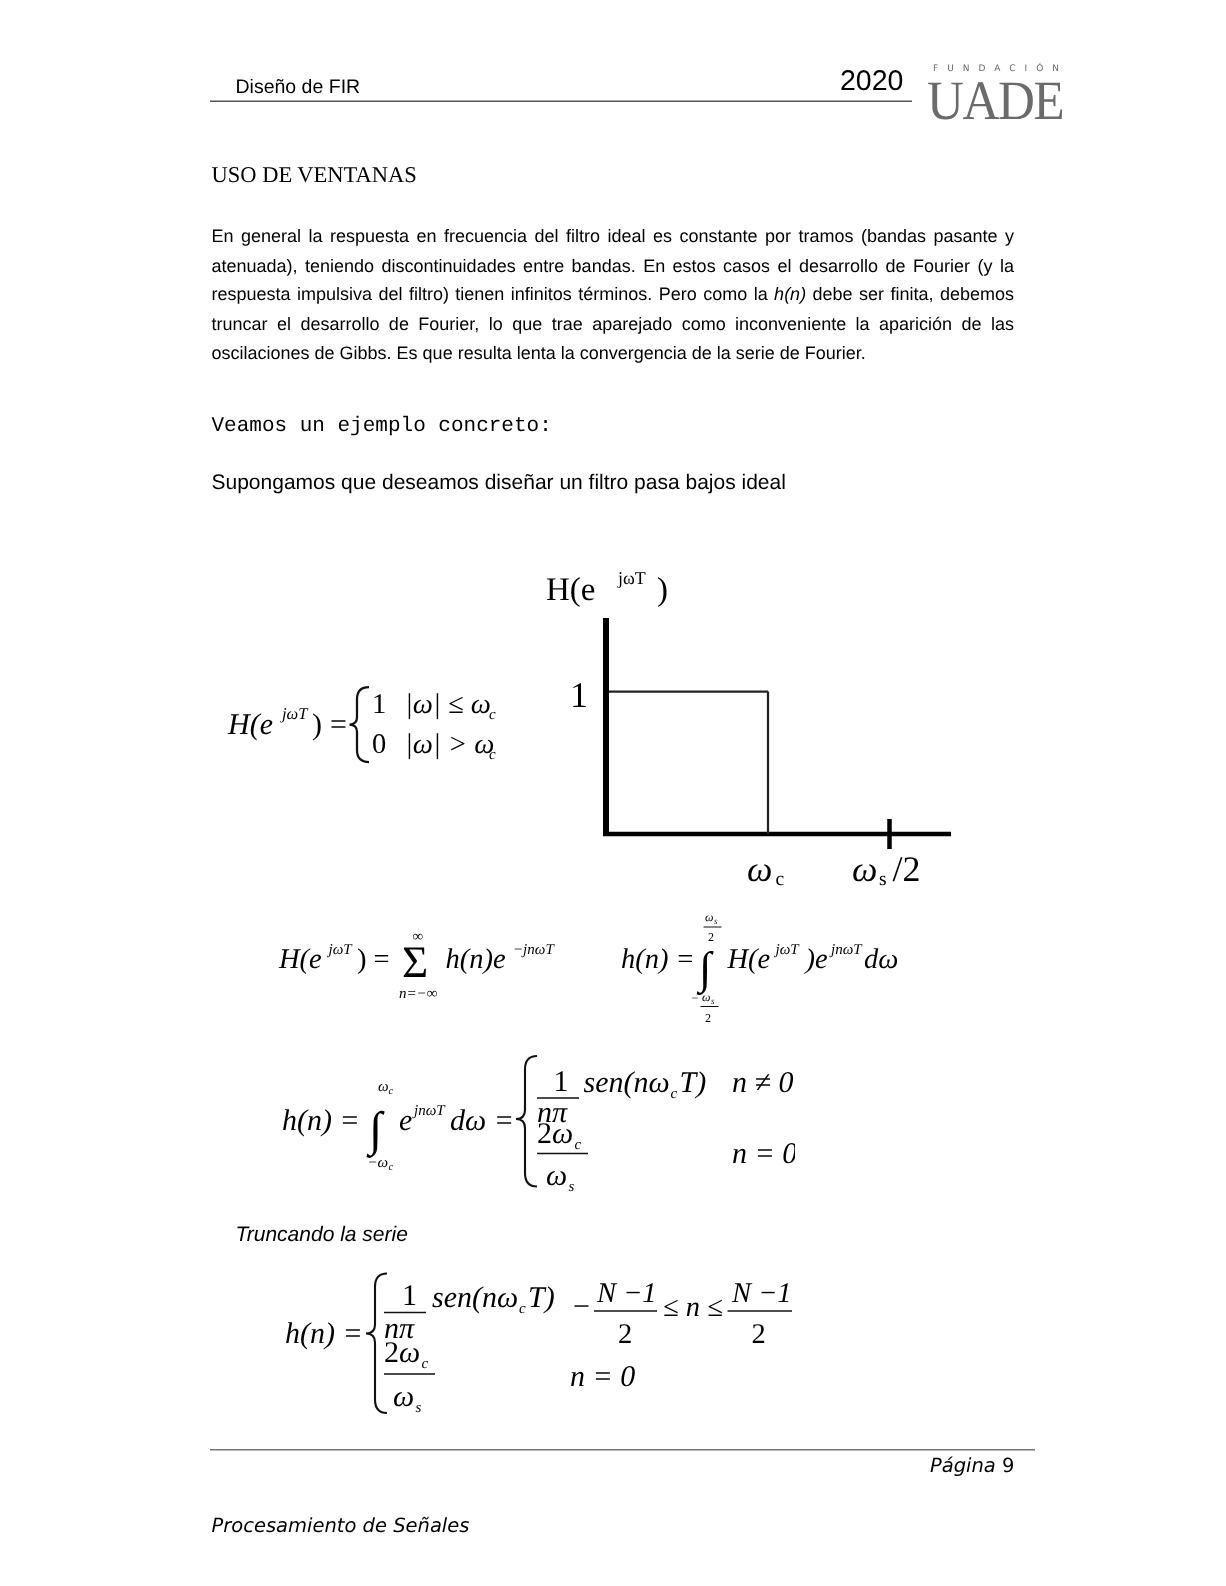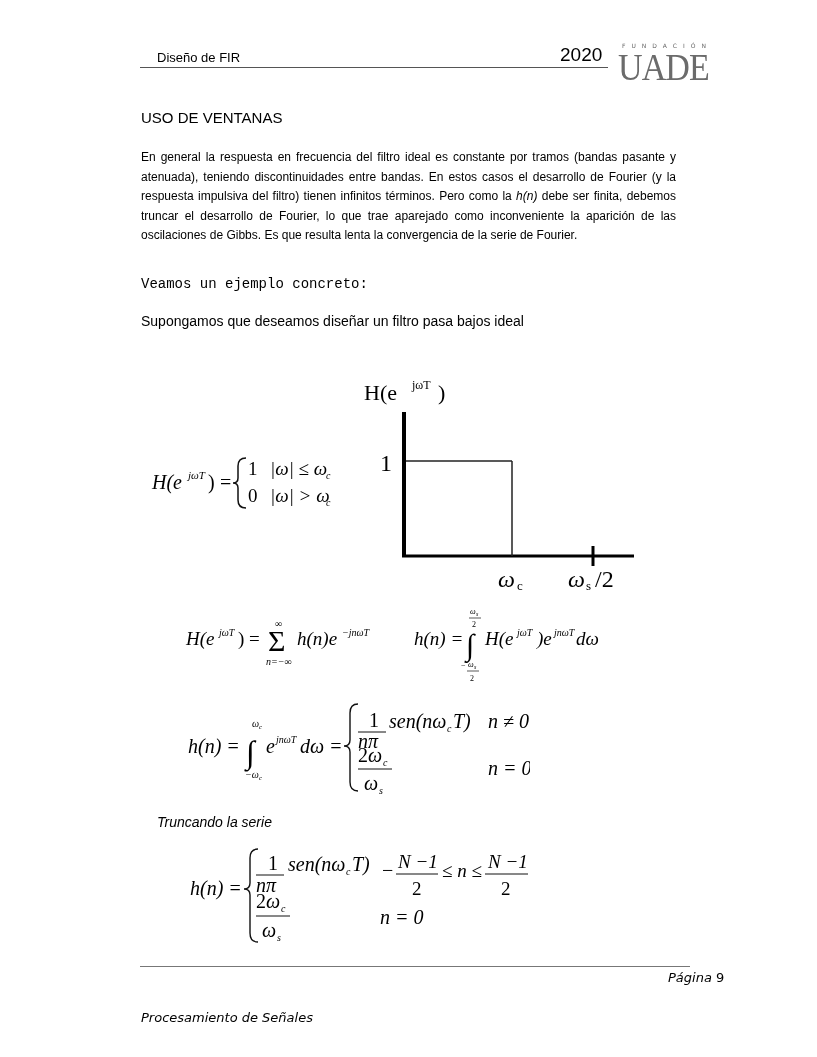--- a/index.html
+++ b/index.html
@@ -3,30 +3,30 @@
 <meta charset="utf-8">
 <style>
   html, body { margin:0; padding:0; background:#ffffff; }
   body { width:817px; height:1057px; position:relative; overflow:hidden; color:#000; font-family:"DejaVu Sans", sans-serif; }
   .abs { position:absolute; }
   .hdr-left { left:141px; top:50px; font-size:13px; font-family:Liberation Sans, sans-serif;margin-left:16px; }
   .hdr-year { left:560px; top:44px; font-size:19px; font-family:Liberation Sans, sans-serif; }
   .hdr-line { left:140px; top:67px; width:468px; height:1px; background:#555; }
   .logo-small { left:622px; top:42px; font-size:6px; letter-spacing:6px; color:#666; font-family:"DejaVu Sans", sans-serif; }
   .logo-big { left:618px; top:49px; font-size:37px; color:#6b6b6b; font-family:"Liberation Serif", serif; letter-spacing:-1px; transform:scaleX(0.92); transform-origin:left top; line-height:37px; }
-  .title { left:141px; top:109px; font-size:15px; font-family:Liberation Sans, sans-serif; }
+  .title { left:141px; top:109px; font-size:15px; font-family:Liberation Serif, serif; }
   .para { left:141px; top:148px; width:535px; font-size:12px; line-height:19.5px; text-align:justify; font-family:"Liberation Sans", sans-serif; }
   .para i { font-style:italic; }
   .line2 { left:141px; top:276px; font-size:14px; font-family:Liberation Mono, monospace; }
   .line3 { left:141px; top:313px; font-size:14px; font-family:Liberation Sans, sans-serif; }
   .line4 { left:157px; top:814px; font-size:14px; font-family:"Liberation Sans", sans-serif;font-style:italic; }
   .ftr-line { left:140px; top:966px; width:550px; height:1px; background:#777; }
   .ftr-left { left:141px; top:970px; font-size:13px; font-style:italic; font-family:"DejaVu Sans", sans-serif;margin-top:40px; }
   .ftr-right { left:620px; top:970px; font-size:13px; font-family:"DejaVu Sans", sans-serif; }
-  .ftr-right i { font-style:italic;margin-left:48px; }
+  .ftr-right i { font-style:italic; }
   svg text { font-family:"Liberation Serif", serif; }
 </style>
 </head>
 <body>
 
 <div class="abs hdr-left">Diseño de FIR</div>
 <div class="abs hdr-year">2020</div>
 <div class="abs hdr-line"></div>
 <div class="abs logo-small">FUNDACIÓN</div>
 <div class="abs logo-big">UADE</div>

